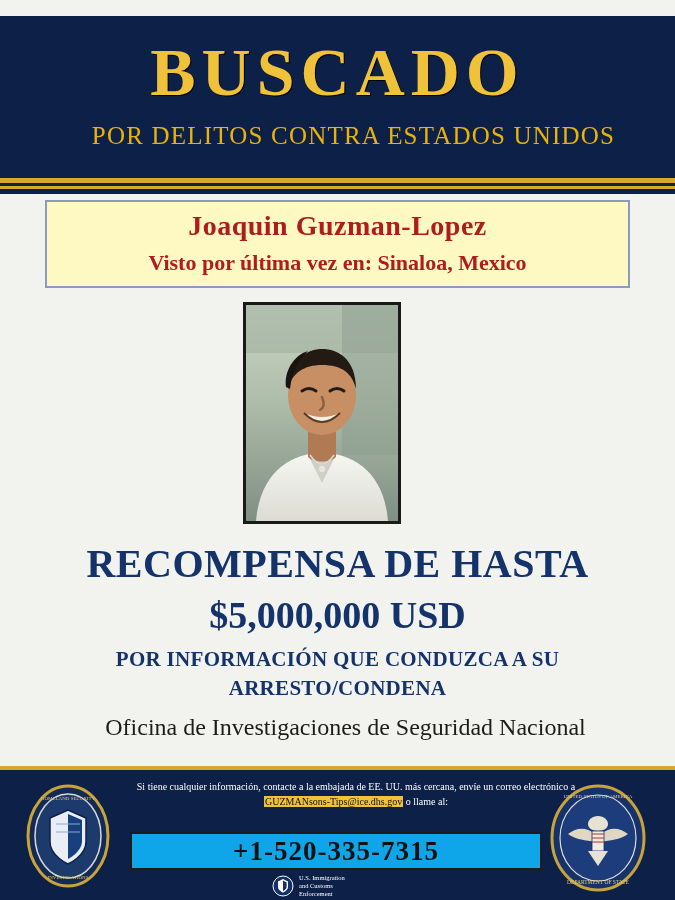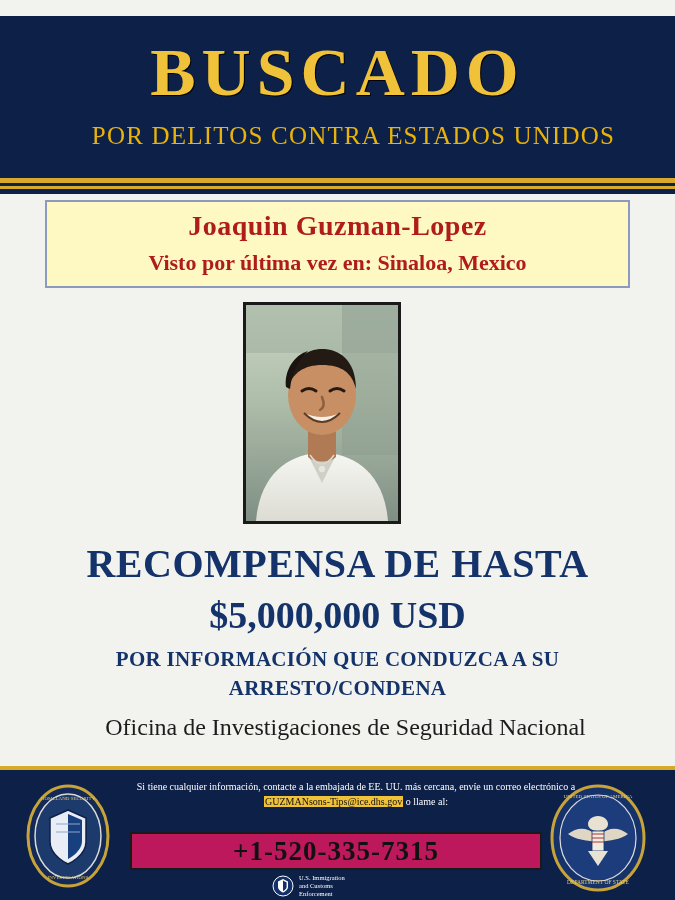--- a/index.html
+++ b/index.html
@@ -163,21 +163,21 @@
     background: #f0c23a;
     color: #111111;
     padding: 0 1px;
   }
   .phone-bar {
     position: absolute;
     left: 130px;
     top: 62px;
     width: 412px;
     height: 38px;
-    background: #be185d;
+    background: #0ea5e9;
     border: 2px solid #1a1a1a;
     box-sizing: border-box;
     text-align: center;
     color: #111111;
     font-weight: bold;
     font-size: 27px;
     line-height: 34px;
     letter-spacing: 1px;
   }
   .seal-left {

